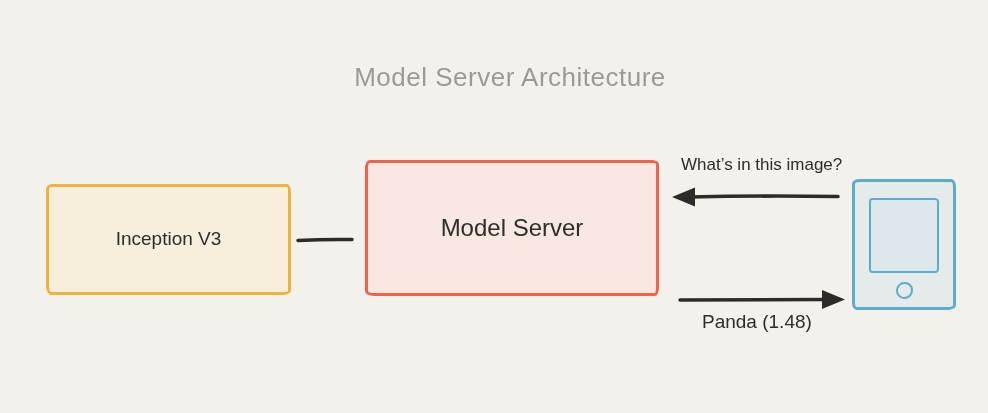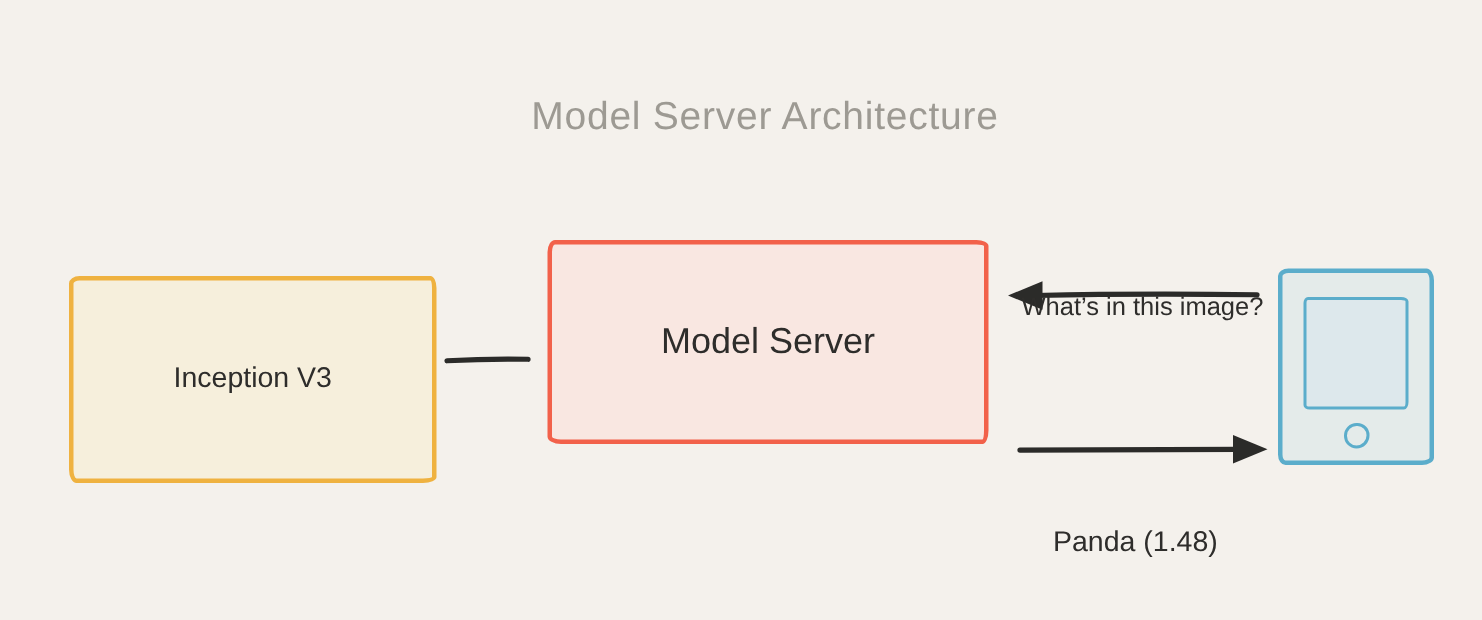--- a/index.html
+++ b/index.html
@@ -40,40 +40,39 @@
   .node {
     position: absolute;
     display: flex;
     flex-direction: column;
     align-items: center;
     justify-content: center;
     text-align: center;
   }
   .model-file-box {
     left: 46px; top: 184px;
-    width: 245px; height: 138px;
+    width: 245px; height: 111px;
     background: var(--model-file-fill);
     border: 3px solid var(--model-file-border);
     border-radius: 7px 4px 9px 5px / 5px 8px 4px 9px;
     font-size: 19px;
     line-height: 1.3;
   }
   .server-box {
     left: 365px; top: 160px;
     width: 294px; height: 136px;
     background: var(--server-fill);
     border: 3px solid var(--server-border);
     border-radius: 5px 8px 4px 9px / 8px 4px 9px 5px;
     font-size: 24px;
   }
   .edge-label {
     position: absolute;
     white-space: nowrap;
     color: var(--body-text);
-    margin-top: 40px;
   }
   .request-label  { left: 681px; top: 155px; font-size: 17px; }
   .protocol-label {
     left: 694px; top: 229px;
     font-size: 25px;
     letter-spacing: 3px;
     font-family: "Liberation Mono", "DejaVu Sans Mono", monospace;
     color: #3b3a38;
   }
   .response-label { left: 702px; top: 311px; font-size: 19px; }

